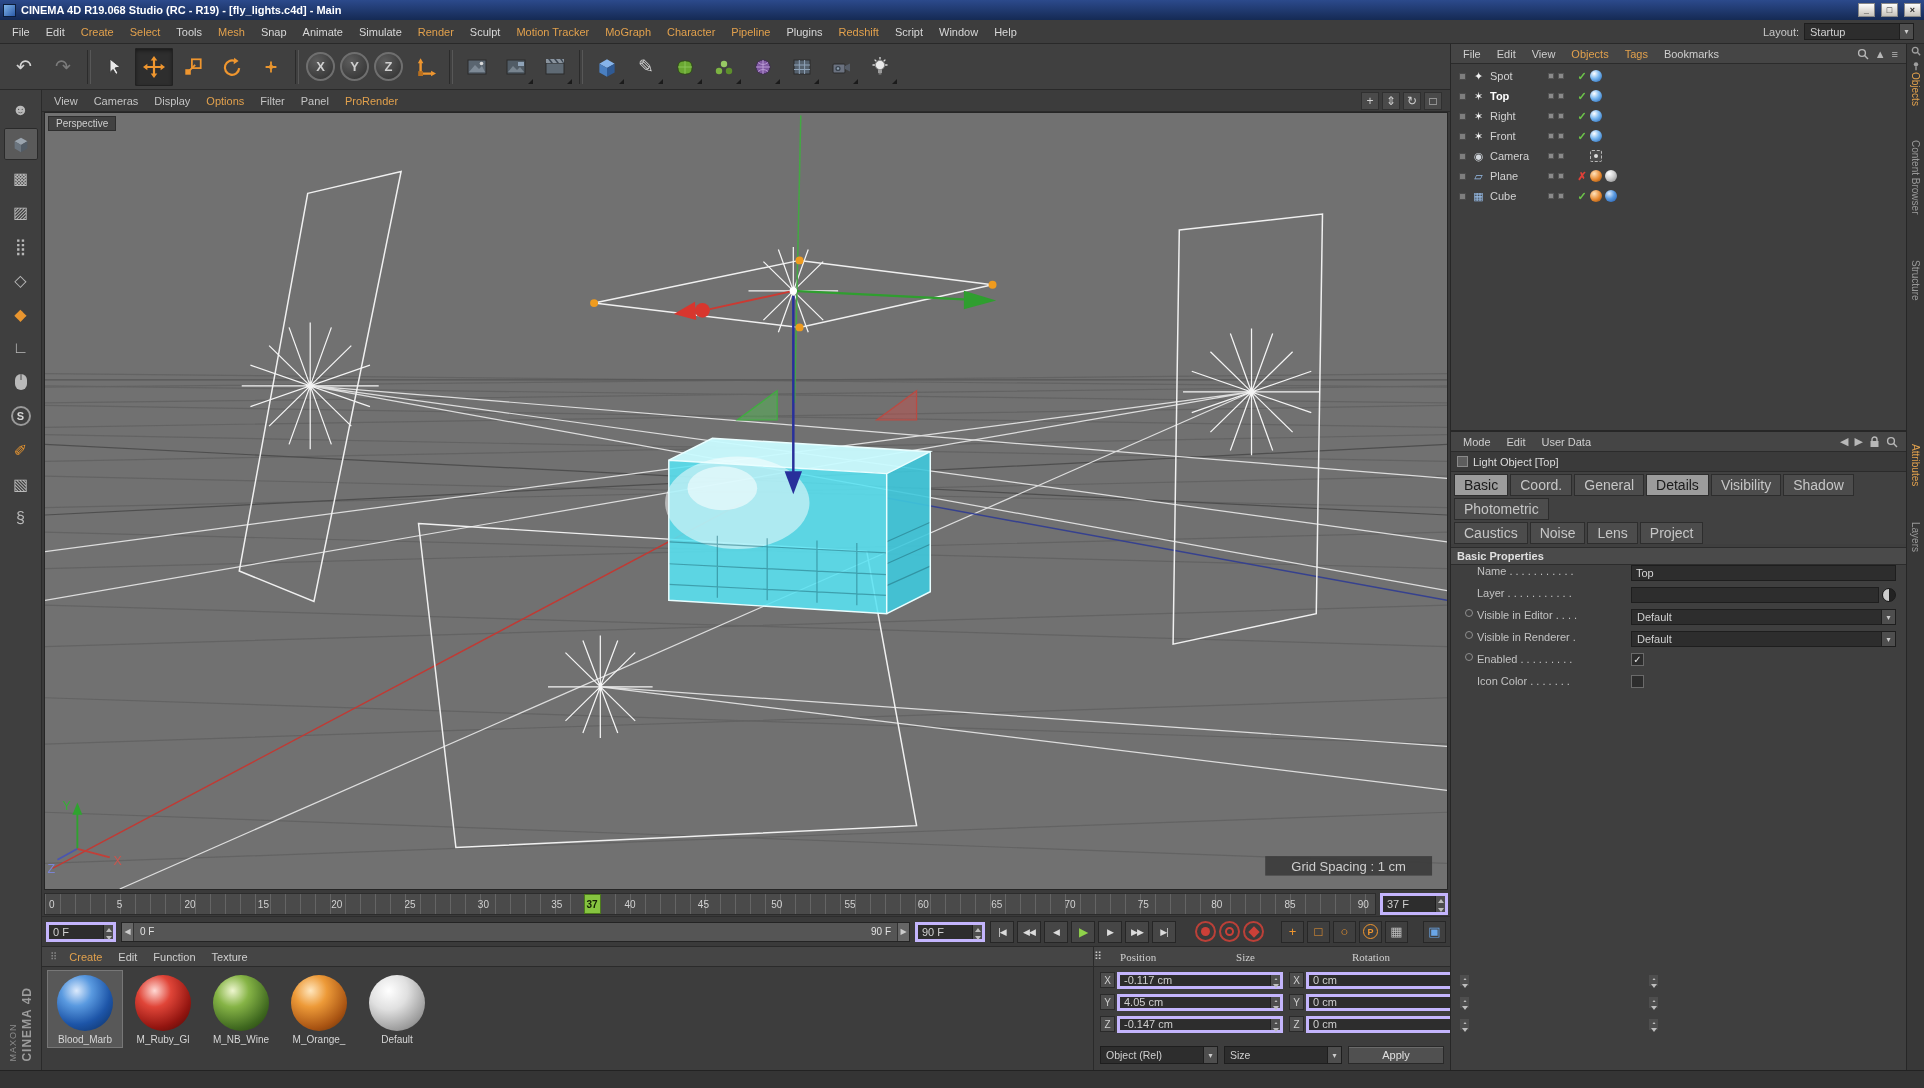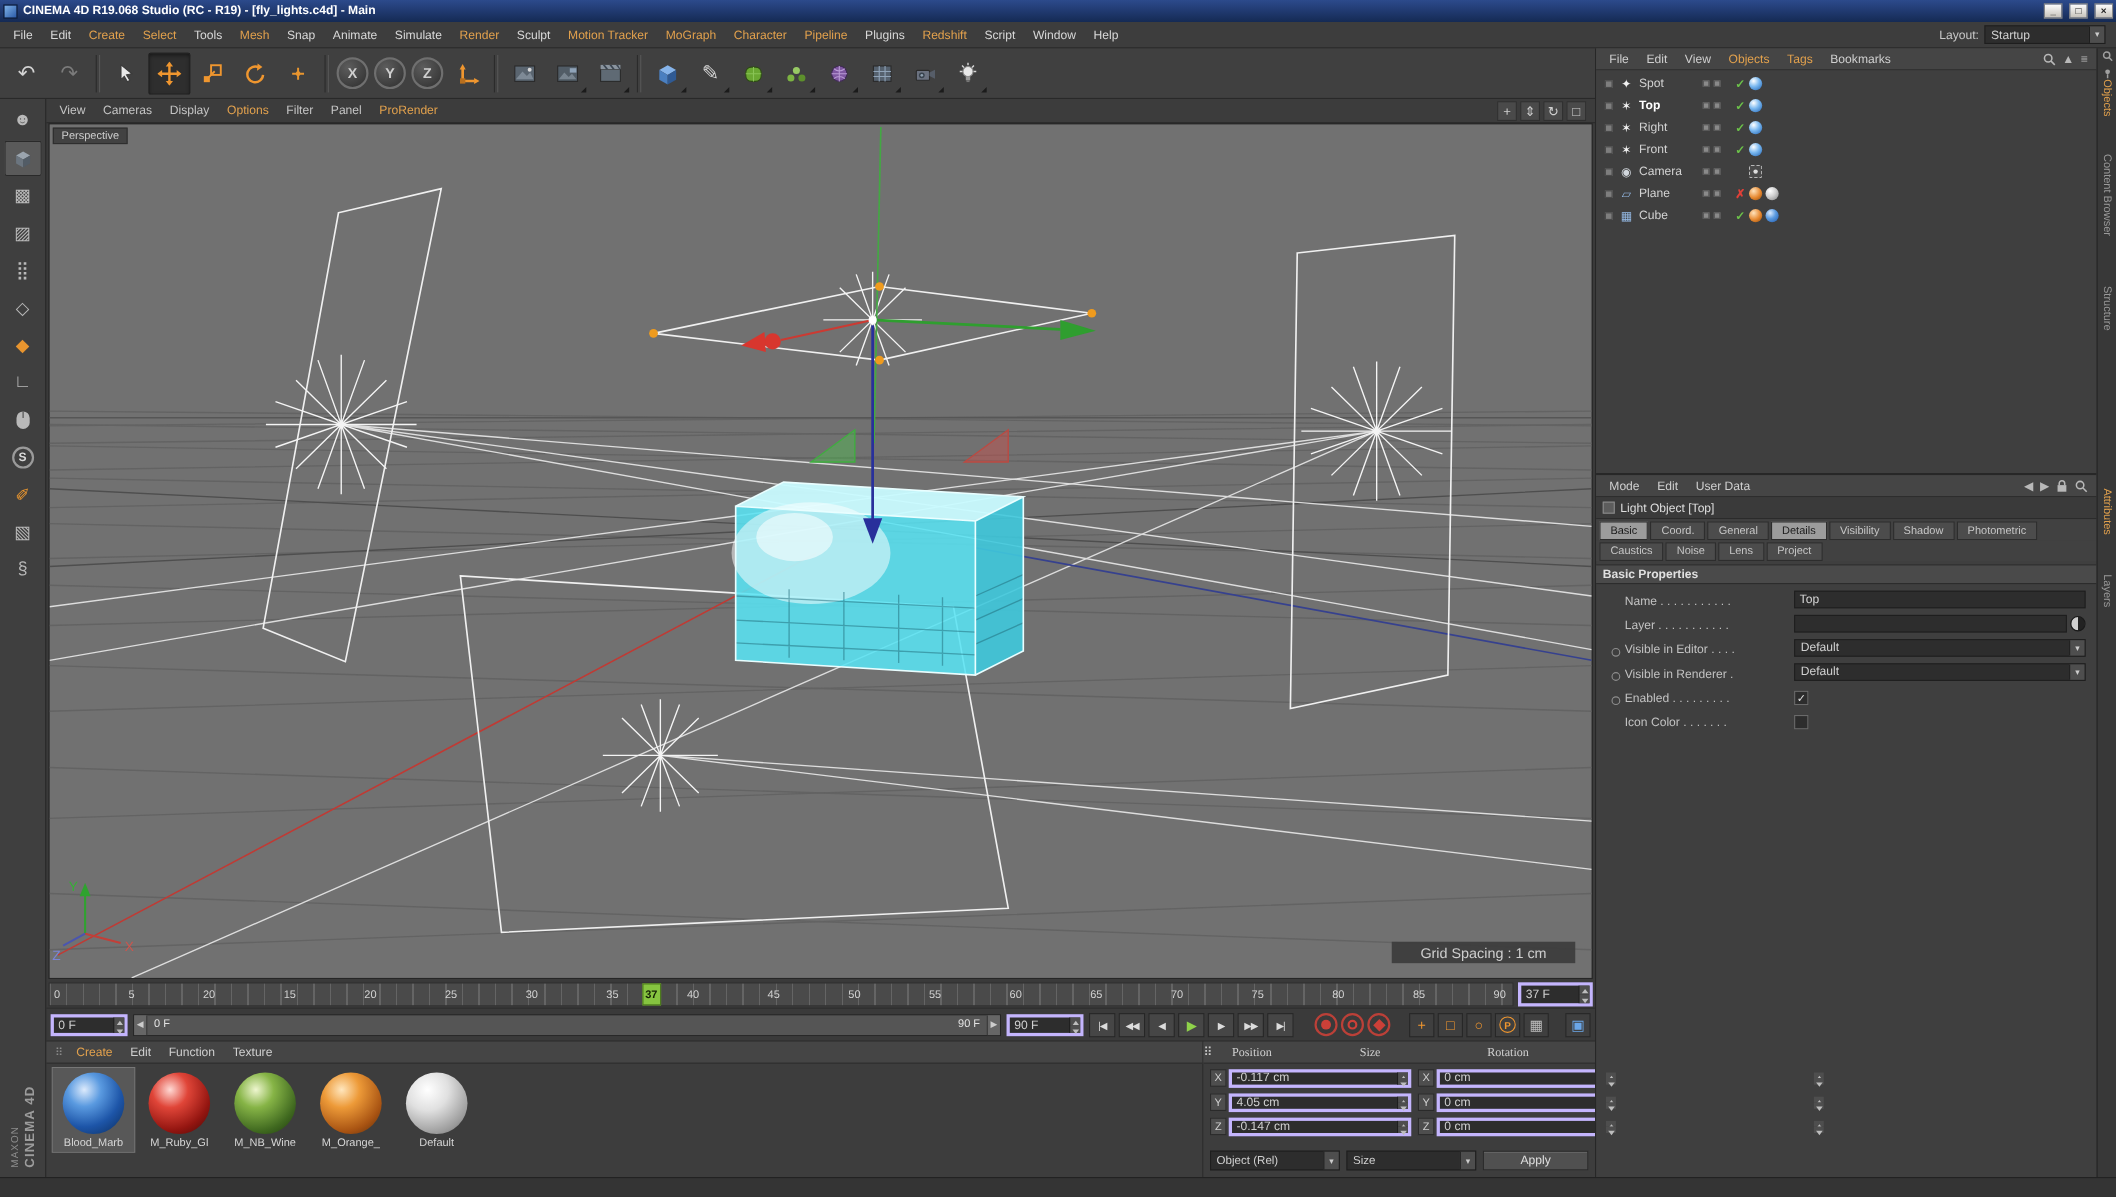--- a/index.html
+++ b/index.html
@@ -151,24 +151,24 @@
   .tag.tag-phong    { display:block; background:radial-gradient(circle at 35% 30%, #ffe2bb, #e6872e 55%, #8a4a12); }
   .tag.tag-tex-gray { display:block; background:radial-gradient(circle at 35% 30%, #ffffff, #cfcfcf 45%, #808080); }
   .tag.tag-tex-blue { display:block; background:radial-gradient(circle at 35% 30%, #dceafc, #5a9ae0 45%, #1d55a8); }
   .tag.tag-camera   { display:flex; border-radius:2px; border:1px dashed #b8b8b8; background:#4a4a4a; align-items:center; justify-content:center; }
   .tag.tag-camera::after { content:""; width:4px; height:4px; border-radius:50%; background:#ddd; }
 
   .attrs { flex:1; display:flex; flex-direction:column; min-height:0; }
   .attr-title { height:20px; display:flex; align-items:center; gap:5px; background:#3a3a3a; border-bottom:1px solid #2b2b2b; padding:0 6px; color:#dedede; }
   .attr-title .obj-ic { width:11px; height:11px; background:#5d5d5d; border:1px solid #8a8a8a; }
   .atabs { display:flex; flex-wrap:wrap; padding:2px 3px 0 3px; gap:2px; background:#414141; }
-  .atab { padding:2px 9px; background:#4c4c4c; border:1px solid #2d2d2d; color:#c6c6c6; font-size:10px; }
+  .atab { padding:2px 9px; background:#4c4c4c; border:1px solid #2d2d2d; color:#c6c6c6; font-size:14px; }
   .atab.sel { background:#9c9c9c; color:#1b1b1b; }
   .asection { height:18px; background:#4a4a4a; border-top:1px solid #2c2c2c; border-bottom:1px solid #2c2c2c; color:#e0e0e0; display:flex; align-items:center; padding-left:6px; margin-top:3px; font-weight:bold;text-align:center; }
-  .arow { height:22px; display:flex; align-items:flex-end; padding:0 10px 0 14px; gap:4px; }
+  .arow { height:22px; display:flex; align-items:flex-start; padding:0 10px 0 14px; gap:4px; }
   .adot { width:8px; height:8px; border:1px solid #8e8e8e; border-radius:50%; flex:none; }
   .adot.none { border-color:transparent; }
   .alabel { width:150px; flex:none; color:#c2c2c2; white-space:nowrap; overflow:hidden; }
   .acontrol { flex:1; display:flex; align-items:center; gap:3px; min-width:0; }
   .tinput { flex:1; height:16px; background:#2d2d2d; border:1px solid #1e1e1e; color:#d6d6d6; font-size:11px; font-family:inherit; padding:0 4px; outline:none; min-width:0; }
   .layer-ic { width:14px; height:14px; border-radius:50%; background:conic-gradient(#222 0 50%, #cfcfcf 50% 100%); border:1px solid #1a1a1a; flex:none; }
   .acontrol .dropdown { flex:1; height:16px; }
   .checkbox { width:13px; height:13px; background:#2d2d2d; border:1px solid #6a6a6a; color:#e0e0e0; font-size:10px; display:flex; align-items:center; justify-content:center; }
 
   

